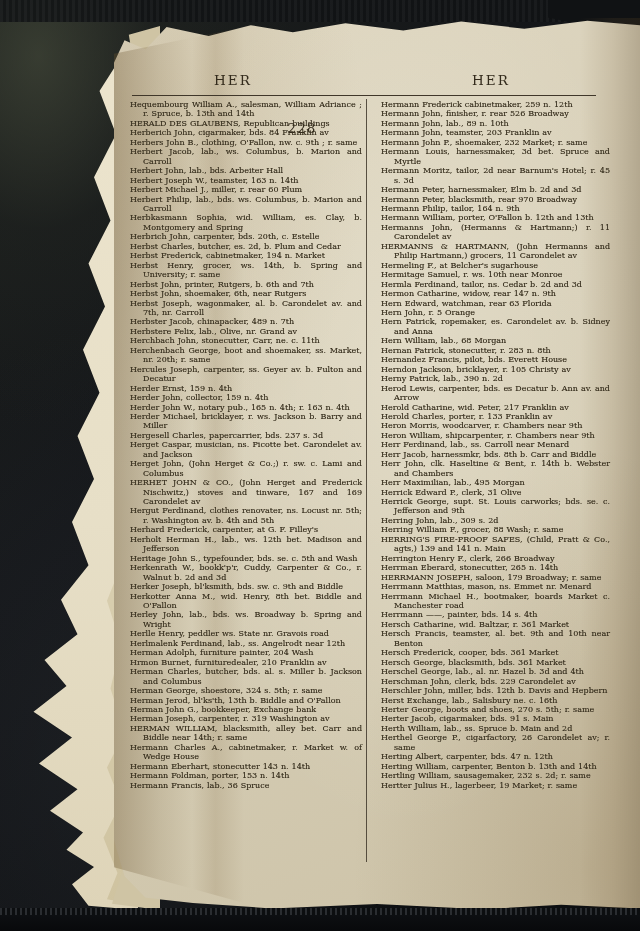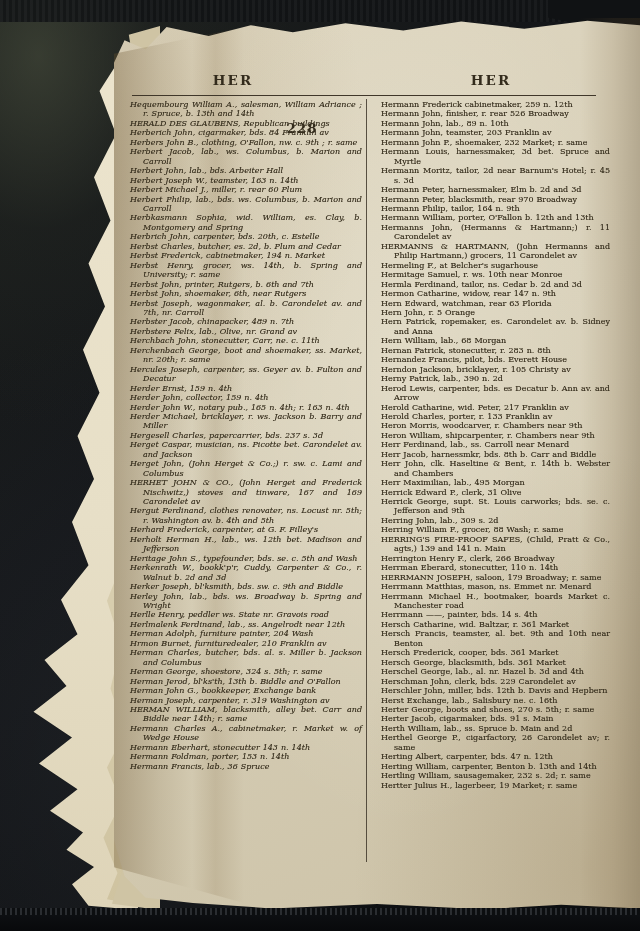--- a/index.html
+++ b/index.html
@@ -64,36 +64,36 @@
   }
   .right-crease{
     position:absolute;right:0;top:18px;width:60px;height:894px;pointer-events:none;
     background:linear-gradient(90deg,rgba(0,0,0,0) 0%,rgba(110,85,50,.16) 55%,rgba(80,60,30,.28) 100%);
   }
   .text-layer{
     position:absolute;left:130px;top:60px;width:470px;height:820px;
     color:var(--ink,#38301f);
   }
   .hdr{
-    position:absolute;top:12px;font-size:13.5px;font-weight:bold;letter-spacing:2px;
+    position:absolute;top:12px;font-size:13.5px;font-weight:normal;letter-spacing:2px;
     text-align:center;color:#332b1c;
   }
   .hdr-left{left:78px;width:50px;}
   .hdr-num{left:148px;width:48px;letter-spacing:1px;margin-top:48px;}
   .hdr-right{left:336px;width:50px;}
   .rule{
     position:absolute;left:2px;top:35px;width:464px;height:0;
     border-top:1.6px solid var(--rule,#40372a);
   }
   .divider{
     position:absolute;left:236px;top:39px;width:1px;height:763px;
     background:var(--rule,#40372a);opacity:.85;
   }
   .col{position:absolute;top:40px;}
-  .col-left{left:0;width:232px;font-style:italic;}
+  .col-left{left:0;width:232px;}
   .col-right{left:251px;width:229px;}
   .entry{
     font-size:8px;line-height:9.45px;
     padding-left:13px;text-indent:-13px;
     text-align:justify;
     color:var(--ink,#38301f);
     text-shadow:0 0 .4px rgba(56,48,31,.55);
     word-spacing:.4px;
   }
 </style>
@@ -147,20 +147,21 @@
       <div class="entry">Hergesell Charles, papercarrier, bds. 237 s. 3d</div>
       <div class="entry">Herget Caspar, musician, ns. Picotte bet. Carondelet av. and Jackson</div>
       <div class="entry">Herget John, (John Herget &amp; Co.;) r. sw. c. Lami and Columbus</div>
       <div class="entry">HERHET JOHN &amp; CO., (John Herget and Frederick Nischwitz,) stoves and tinware, 167 and 169 Carondelet av</div>
       <div class="entry">Hergut Ferdinand, clothes renovater, ns. Locust nr. 5th; r. Washington av. b. 4th and 5th</div>
       <div class="entry">Herhard Frederick, carpenter, at G. F. Filley's</div>
       <div class="entry">Herholt Herman H., lab., ws. 12th bet. Madison and Jefferson</div>
       <div class="entry">Heritage John S., typefounder, bds. se. c. 5th and Wash</div>
       <div class="entry">Herkenrath W., bookk'p'r, Cuddy, Carpenter &amp; Co., r. Walnut b. 2d and 3d</div>
       <div class="entry">Herker Joseph, bl'ksmith, bds. sw. c. 9th and Biddle</div>
+      <div class="entry">Herkotter Anna M., wid. Henry, 8th bet. Biddle and O'Fallon</div>
       <div class="entry">Herley John, lab., bds. ws. Broadway b. Spring and Wright</div>
       <div class="entry">Herlle Henry, peddler ws. State nr. Gravois road</div>
       <div class="entry">Herlmalenk Ferdinand, lab., ss. Angelrodt near 12th</div>
       <div class="entry">Herman Adolph, furniture painter, 204 Wash</div>
       <div class="entry">Hrmon Burnet, furnituredealer, 210 Franklin av</div>
       <div class="entry">Herman Charles, butcher, bds. al. s. Miller b. Jackson and Columbus</div>
       <div class="entry">Herman George, shoestore, 324 s. 5th; r. same</div>
       <div class="entry">Herman Jerod, bl'ks'th, 13th b. Biddle and O'Fallon</div>
       <div class="entry">Herman John G., bookkeeper, Exchange bank</div>
       <div class="entry">Herman Joseph, carpenter, r. 319 Washington av</div>
@@ -204,21 +205,21 @@
       <div class="entry">Herr Ferdinand, lab., ss. Carroll near Menard</div>
       <div class="entry">Herr Jacob, harnessmkr, bds. 8th b. Carr and Biddle</div>
       <div class="entry">Herr John, clk. Haseltine &amp; Bent, r. 14th b. Webster and Chambers</div>
       <div class="entry">Herr Maximilian, lab., 495 Morgan</div>
       <div class="entry">Herrick Edward P., clerk, 31 Olive</div>
       <div class="entry">Herrick George, supt. St. Louis carworks; bds. se. c. Jefferson and 9th</div>
       <div class="entry">Herring John, lab., 309 s. 2d</div>
       <div class="entry">Herring William F., grocer, 88 Wash; r. same</div>
       <div class="entry">HERRING'S FIRE-PROOF SAFES, (Child, Pratt &amp; Co., agts,) 139 and 141 n. Main</div>
       <div class="entry">Herrington Henry F., clerk, 266 Broadway</div>
-      <div class="entry">Herrman Eberard, stonecutter, 110 n. 14th</div>
+      <div class="entry">Herrman Eberard, stonecutter, 265 n. 14th</div>
       <div class="entry">HERRMANN JOSEPH, saloon, 179 Broadway; r. same</div>
       <div class="entry">Herrmann Matthias, mason, ns. Emmet nr. Menard</div>
       <div class="entry">Herrmann Michael H., bootmaker, boards Market c. Manchester road</div>
       <div class="entry">Herrmann ——, painter, bds. 14 s. 4th</div>
       <div class="entry">Hersch Catharine, wid. Baltzar, r. 361 Market</div>
       <div class="entry">Hersch Francis, teamster, al. bet. 9th and 10th near Benton</div>
       <div class="entry">Hersch Frederick, cooper, bds. 361 Market</div>
       <div class="entry">Hersch George, blacksmith, bds. 361 Market</div>
       <div class="entry">Herschel George, lab., al. nr. Hazel b. 3d and 4th</div>
       <div class="entry">Herschman John, clerk, bds. 229 Carondelet av</div>

